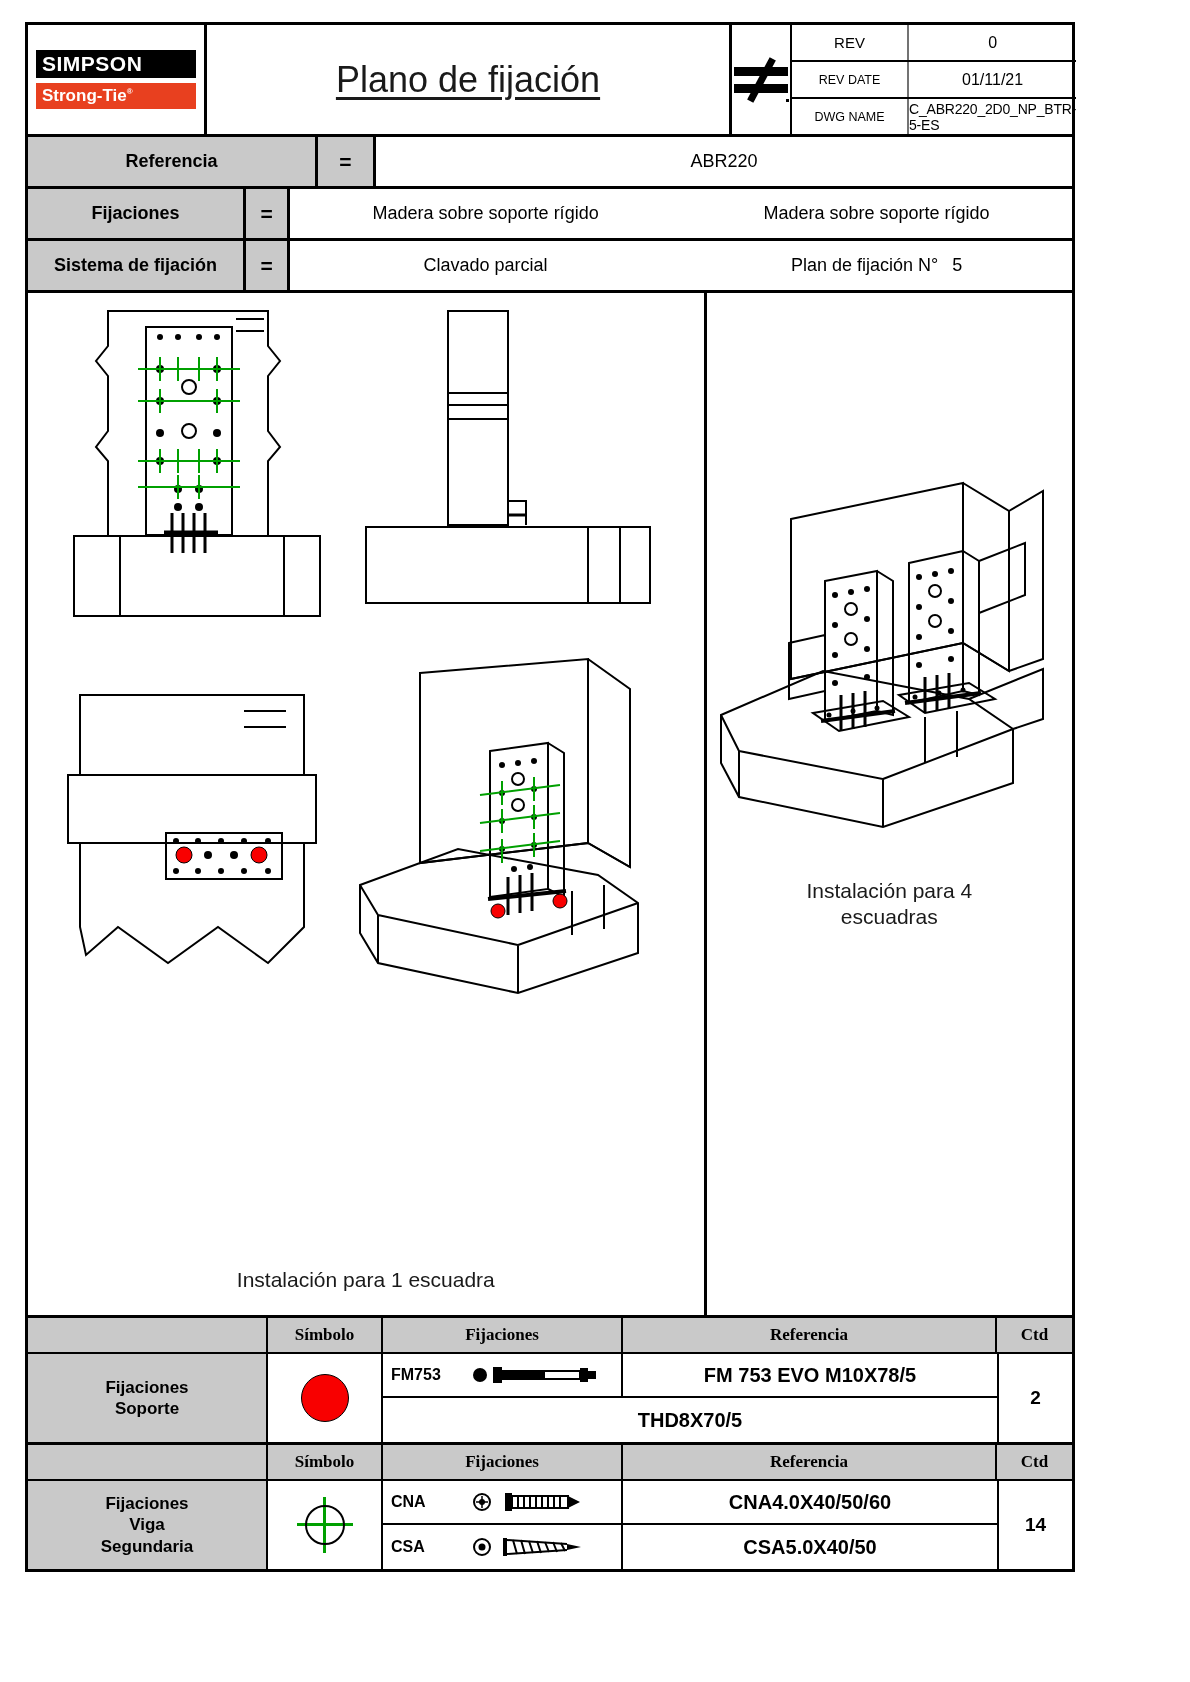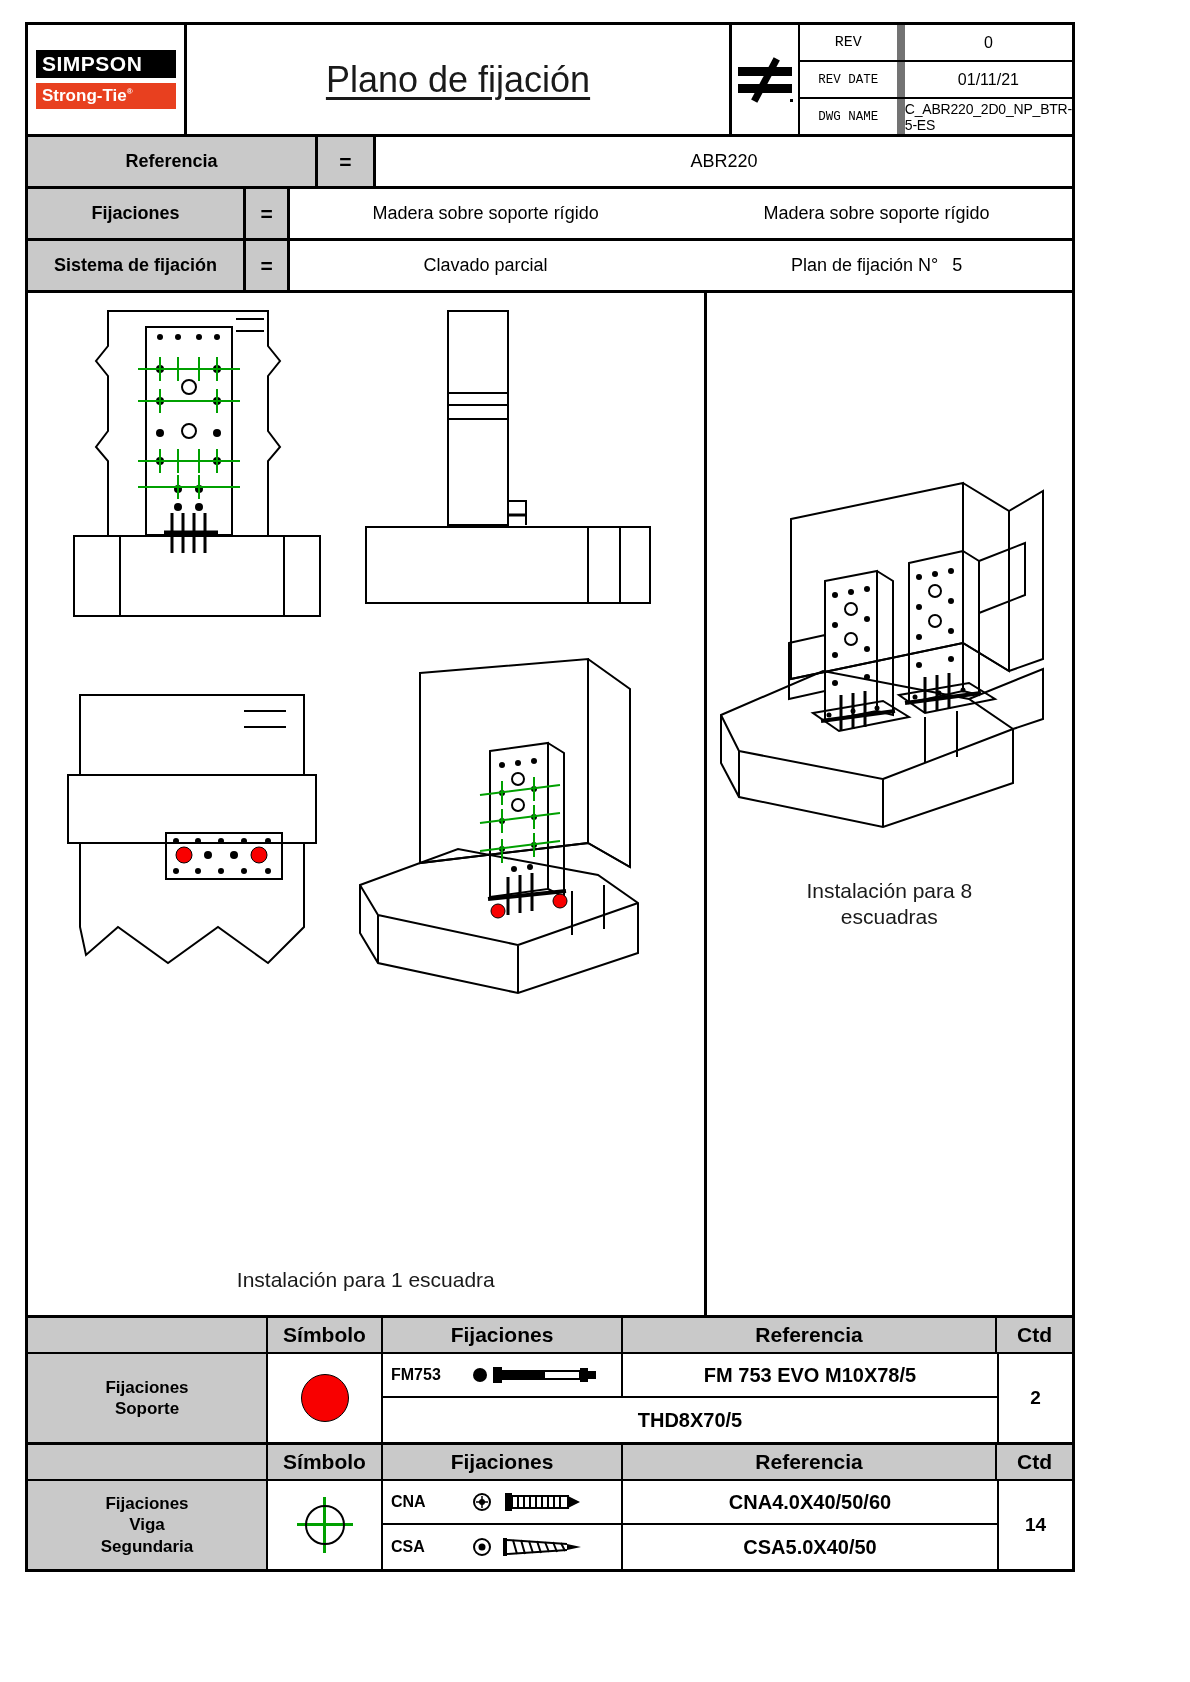--- a/index.html
+++ b/index.html
@@ -24,21 +24,21 @@
     flex-direction: column;
   }
 
   
   .titleblock {
     display: flex;
     height: 112px;
     border-bottom: 3px solid #000;
   }
   .logo-cell {
-    width: 159px;
+    width: 179px;
     border-right: 3px solid #000;
     padding: 6px 8px;
     display: flex;
     flex-direction: column;
     justify-content: center;
     gap: 5px;
   }
   .logo-simpson {
     background: #000;
     color: #fff;
@@ -114,27 +114,26 @@
     display: flex;
     flex-direction: column;
   }
   .rev-row {
     flex: 1;
     display: flex;
     border-bottom: 2px solid #000;
   }
   .rev-row:last-child { border-bottom: none; }
   .rev-label {
-    width: 105px;
-    border-right: 8px solid #737373;
+    width: 117px;
+    border-right: 2px solid #737373;
     display: flex;
     align-items: center;
     justify-content: center;
     font-size: 15px;
-    font-family: Liberation Mono, monospace;
   }
   .rev-value {
     flex: 1;
     display: flex;
     align-items: center;
     justify-content: center;
     font-size: 16px;
   }
   .rev-label.small { font-size: 12.5px; }
   .rev-value.small { font-size: 14px; letter-spacing: -0.2px; }
@@ -225,22 +224,23 @@
     display: flex;
     height: 36px;
     background: #c9c9c9;
     border-bottom: 2px solid #000;
   }
   .legend-head > div {
     display: flex;
     align-items: center;
     justify-content: center;
     font-weight: bold;
-    font-size: 21px;
+    font-size: 17px;
     border-right: 2px solid #000;
+    font-family: Liberation Serif, serif;
   }
   .legend-head > div:last-child { border-right: none; }
   .col-type { width: 240px; background: #c9c9c9; }
   .col-symbol { width: 115px; }
   .col-fix { width: 240px; }
   .col-ref { flex: 1; }
   .col-ctd { width: 75px; }
 
   .legend-body {
     display: flex;
@@ -609,21 +609,21 @@
               <circle cx="116" cy="252" r="2.5"></circle>
                 <circle cx="140" cy="248" r="2.5"></circle>
               <circle cx="164" cy="245" r="2.5"></circle>
               <circle cx="202" cy="234" r="2.5"></circle>
                 <circle cx="226" cy="230" r="2.5"></circle>
               <circle cx="250" cy="227" r="2.5"></circle>
             </g>
           </svg>
         </div>
         <div class="caption caption-right">
-          <div>Instalación para 8</div>
+          <div>Instalación para 4</div>
           <div>escuadras</div>
         </div>
       </div>
     </div>
 
     <div class="legend">
       <div class="legend-head">
         <div class="col-type"></div>
         <div class="col-symbol">Símbolo</div>
         <div class="col-fix">Fijaciones</div>

